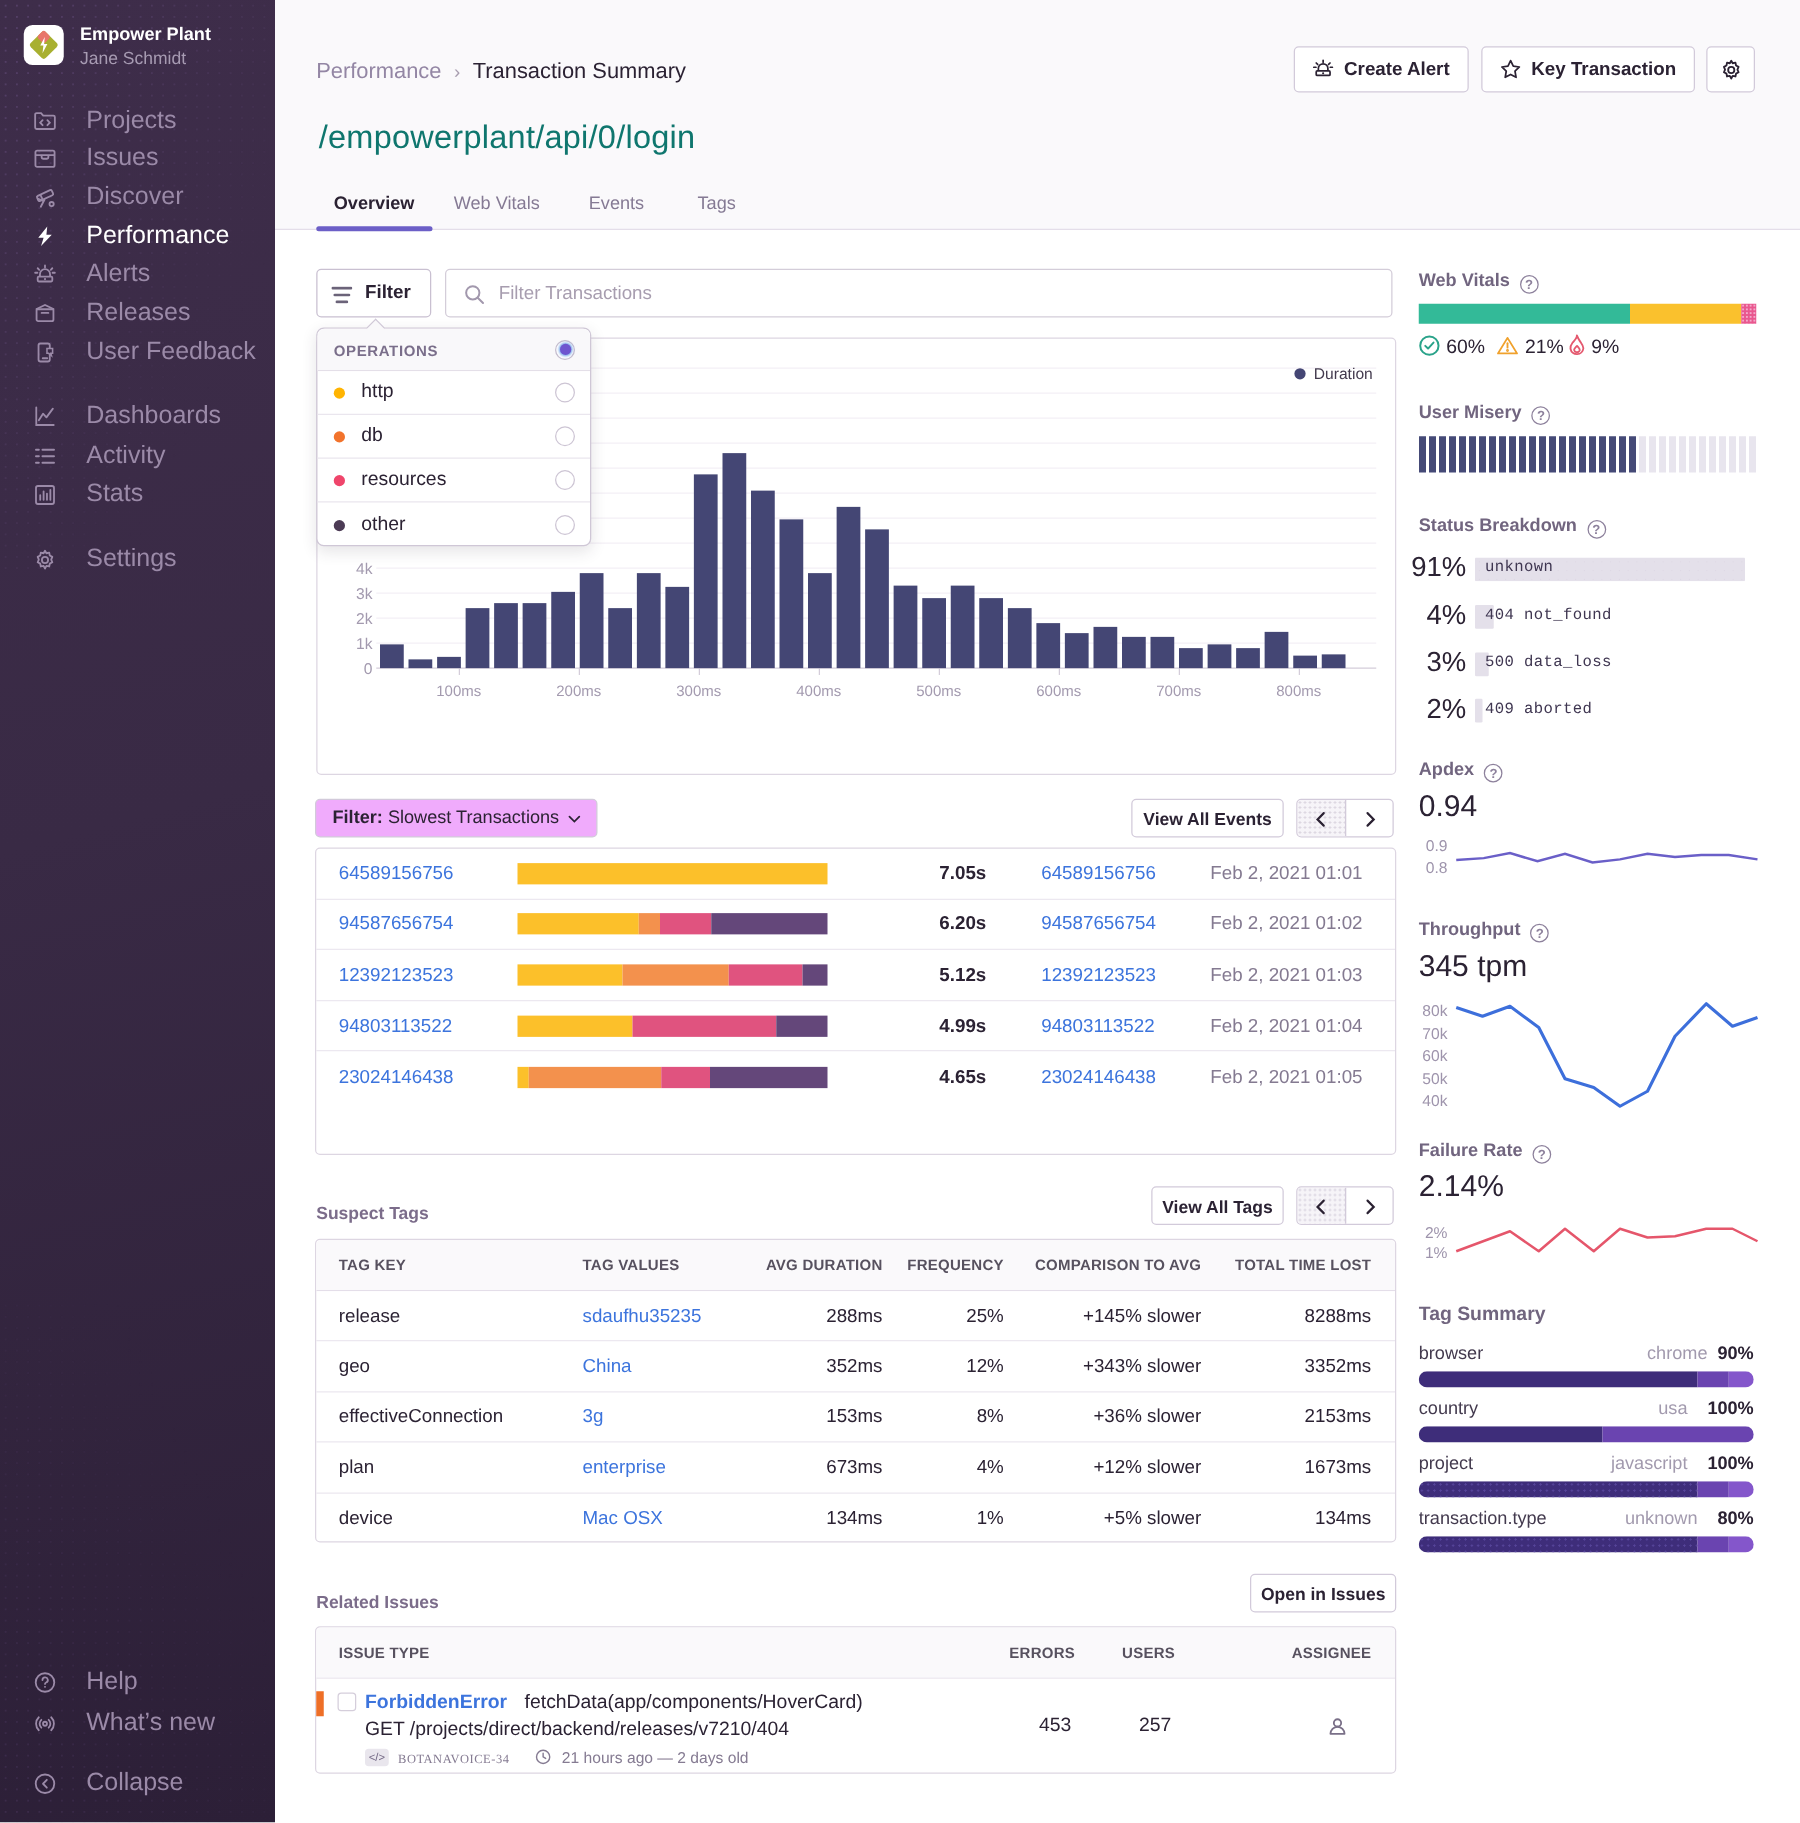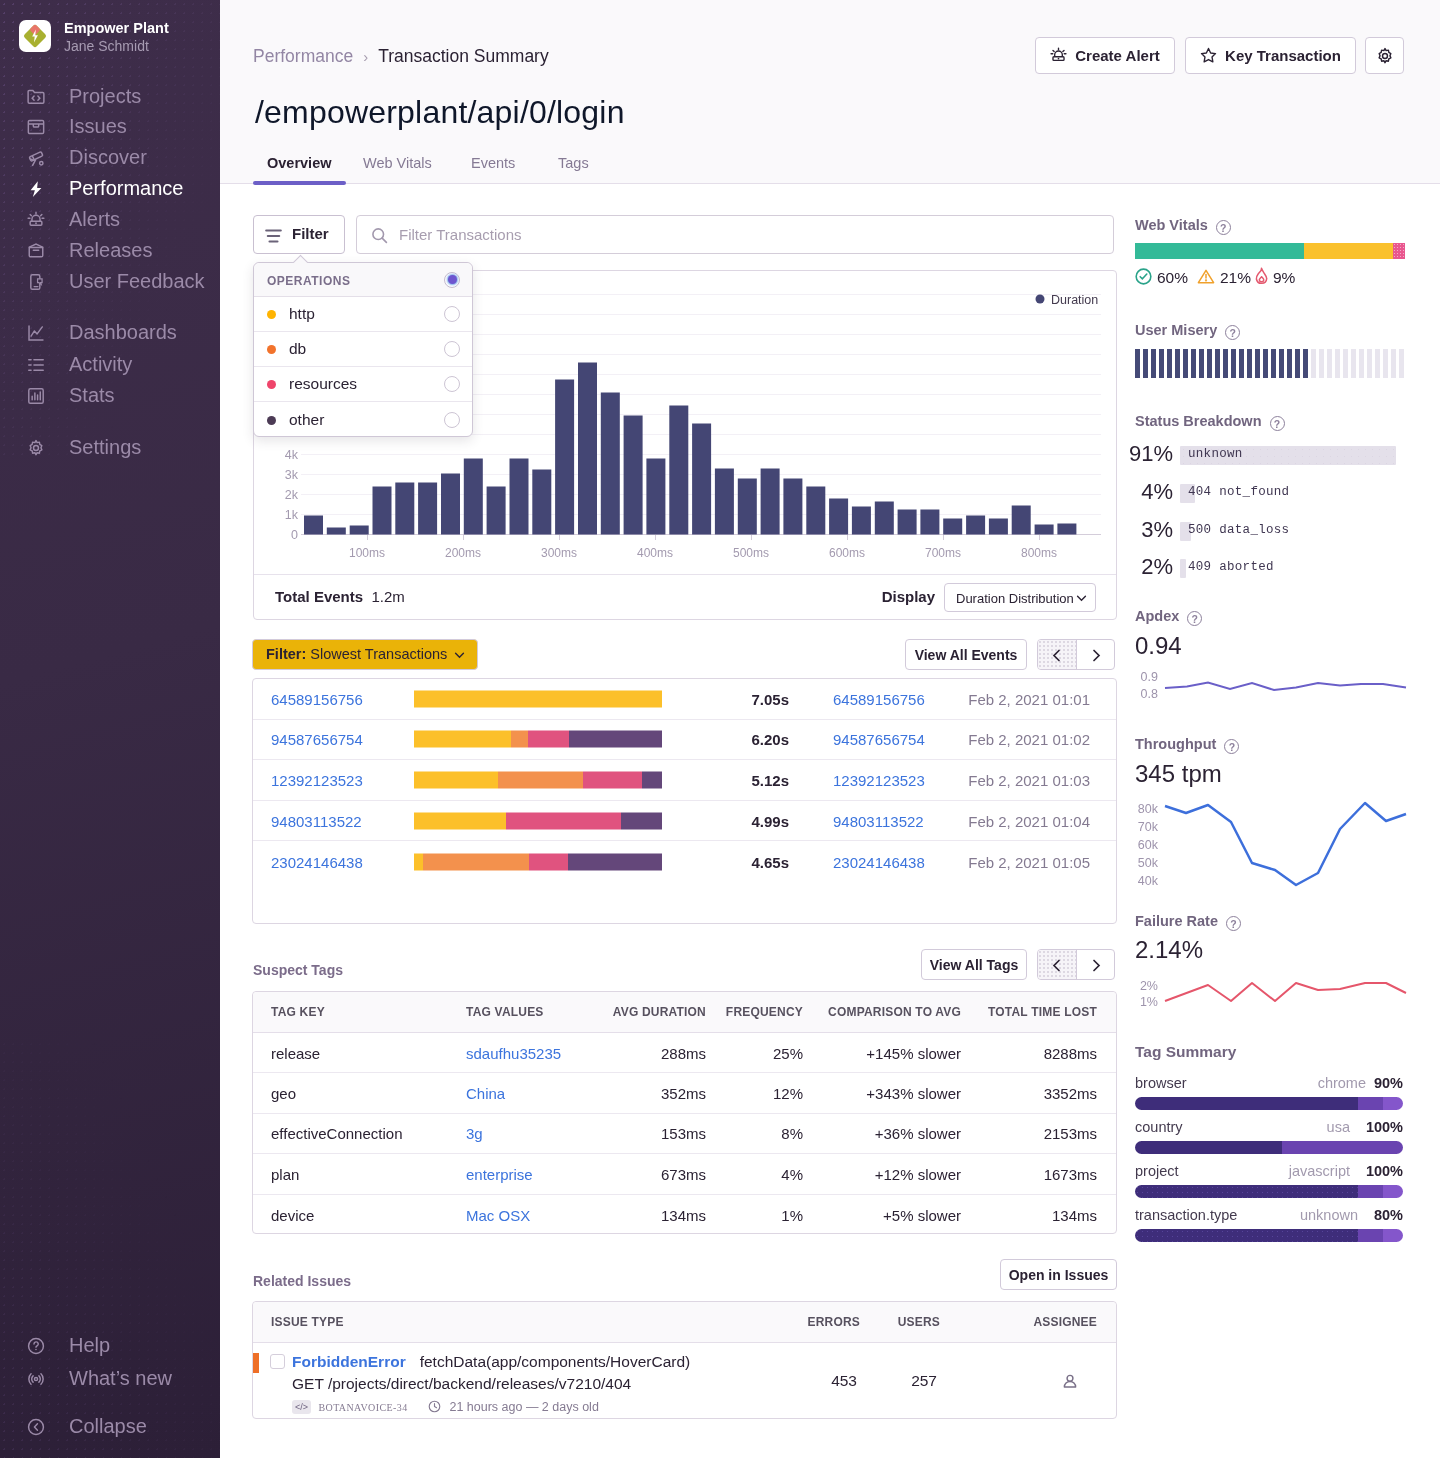--- a/index.html
+++ b/index.html
@@ -17,21 +17,21 @@
   .nav-item svg { position:absolute; left:27px; top:50%; margin-top:-9px; }
   .nav-item span { position:absolute; left:69px; top:50%; transform:translateY(-52%); }
   .nav-item.active { color:#ffffff; }
 
   
   #headband { position:absolute; left:220px; top:0; width:1220px; height:184px; background:#faf9fb; border-bottom:1px solid #e4dee9; }
   .crumb1 { color:#9386a4; font-size:17.5px; }
   .crumb2 { color:#2b2233; font-size:17.5px; }
   .hbtn { position:absolute; background:#fff; border:1px solid #d2cada; border-radius:4px; height:37px;
      font-size:15px; font-weight:bold; color:#2b2233; display:flex; align-items:center; justify-content:center; gap:8px; }
-  #title { position:absolute; left:255px; top:94px; font-size:32px; color:#0f172a; letter-spacing:0.2px;text-align:center; }
+  #title { position:absolute; left:255px; top:94px; font-size:26px; color:#0f766e; letter-spacing:0.2px;text-align:center; }
   .tab { position:absolute; top:155px; font-size:14.5px; color:#857a94; }
   .tab.active { color:#2b2233; font-weight:bold; }
   #tab-underline { position:absolute; left:253px; top:180.5px; width:93px; height:4.5px; background:#6c5fc7; border-radius:2px; }
 
   
   #filterbtn { position:absolute; left:253px; top:215px; width:92px; height:39px; background:#fff; border:1px solid #c9c0d1; border-radius:4px; }
   #searchbox { position:absolute; left:356px; top:215px; width:758px; height:39px; background:#fff; border:1px solid #d4cdd9; border-radius:4px; }
   #searchbox .ph { position:absolute; left:42px; top:10px; font-size:15px; color:#a79daf; }
 
   
@@ -300,33 +300,23 @@
         <text x="305" y="286">300ms</text>
         <text x="401" y="286">400ms</text>
         <text x="497" y="286">500ms</text>
         <text x="593" y="286">600ms</text>
         <text x="689" y="286">700ms</text>
         <text x="785" y="286">800ms</text>
     </g>
     <circle cx="786" cy="28" r="4.5" fill="#444674"></circle>
     <text x="797" y="32.5" font-size="12.5" fill="#433a4e">Duration</text>
   </svg>
-  <div id="chartfoot">
-    <div class="abs" style="left:21px; top:13px; font-size:15px;"><b>Total Events</b>&nbsp;&nbsp;1.2m</div>
-    <div class="abs" style="right:181px; top:13px; font-size:15px; font-weight:bold;">Display</div>
-    <div class="abs" style="right:20px; top:8px; width:152px; height:29px; border:1px solid #d2cada; border-radius:4px; background:#fff;">
-      <span style="position:absolute;left:11px;top:7px;font-size:13px;color:#2b2233;">Duration Distribution</span>
-      <svg style="position:absolute;right:8px;top:11px;" width="11" height="7" viewBox="0 0 12 8" fill="none" stroke="#2b2233" stroke-width="1.6" stroke-linecap="round">
-          <path d="M1.5 1.5 L6 6 L10.5 1.5"></path>
-        </svg>
-    </div>
-  </div>
-</div>
-
-<div class="abs" style="left:252px; top:639px; width:226px; height:31px; background:#eab308; border:1px solid #d2cada; border-radius:4px;">
+</div>
+
+<div class="abs" style="left:252px; top:639px; width:226px; height:31px; background:#f0abfc; border:1px solid #d2cada; border-radius:4px;">
   <span style="position:absolute;left:13px;top:6px;font-size:14.5px;"><b>Filter:</b> <span style="color:#2b2233;">Slowest Transactions</span></span>
   <svg style="position:absolute;right:12px;top:12px;" width="11" height="7" viewBox="0 0 12 8" fill="none" stroke="#2b2233" stroke-width="1.6" stroke-linecap="round">
       <path d="M1.5 1.5 L6 6 L10.5 1.5"></path>
     </svg>
 </div>
 <div class="smallbtn" style="left:905px; top:639px; width:122px;">View All Events</div>
 <div class="abs" style="left:1037px; top:639px; width:78px; height:31px; border:1px solid #d2cada; border-radius:4px; background:#fff; overflow:hidden;">
   <div style="position:absolute;left:0;top:0;width:39px;height:31px;background:#f6f4f8;background-image:radial-gradient(#ddd8e2 0.9px, transparent 0.9px);background-size:4px 4px;border-right:1px solid #d2cada;"></div>
   <svg style="position:absolute;left:14px;top:9px;" width="9" height="13" viewBox="0 0 9 13" fill="none" stroke="#2b2233" stroke-width="1.7" stroke-linecap="round">
       <path d="M7 1.5 L2 6.5 L7 11.5"></path>

